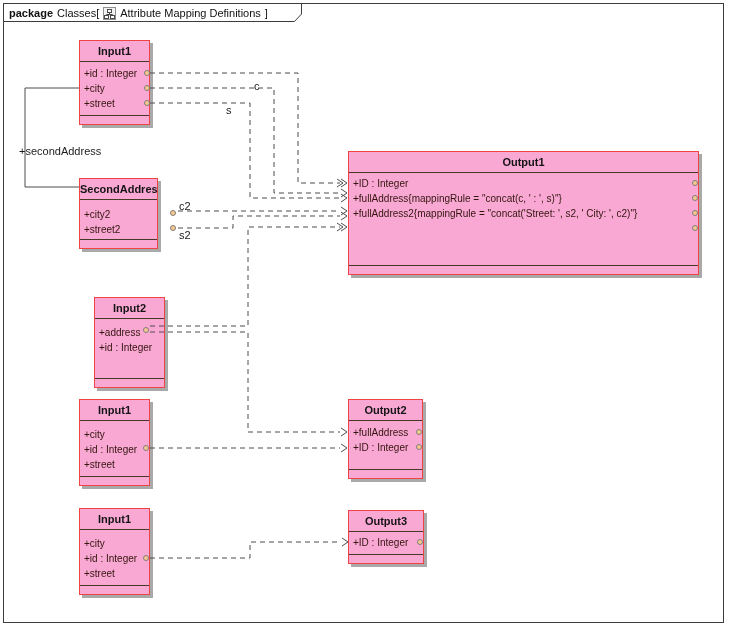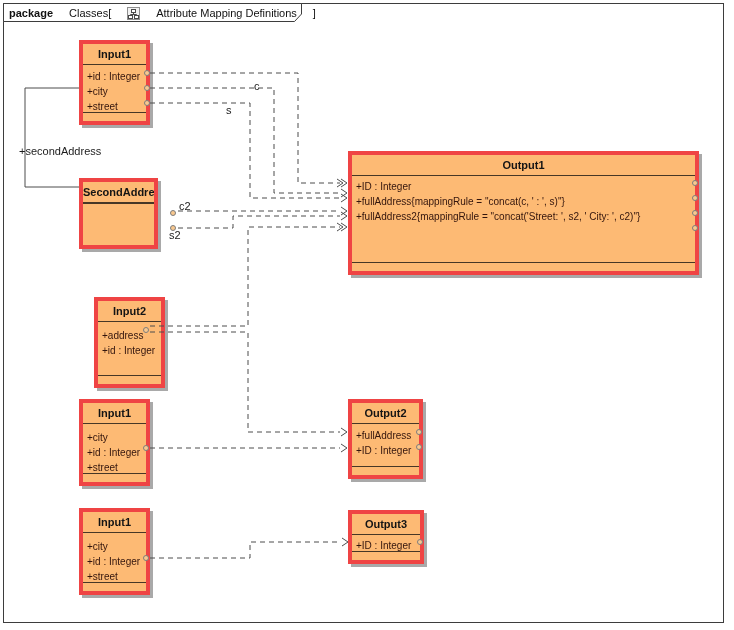--- a/index.html
+++ b/index.html
@@ -8,28 +8,28 @@
     background:#ffffff;font-family:"Liberation Sans",sans-serif;
   }
   
   .frame{
     position:absolute;left:3px;top:3px;width:719px;height:618px;
     border:1px solid #3d3d3d;z-index:1;
   }
   
   .tab-text{
     position:absolute;left:9px;top:5px;height:16px;z-index:5;
-    display:flex;align-items:center;gap:16px;font-size:11px;color:#111;
+    display:flex;align-items:center;gap:4px;font-size:11px;color:#111;
     white-space:nowrap;
   }
   .tab-text b{font-weight:bold}
   
   .uml-class{
     position:absolute;box-sizing:border-box;z-index:2;
-    background:#fdba74;border:4px solid #ef4444;
+    background:#f9a8d4;border:1px solid #ef4444;
     box-shadow:3px 3px 0 #a9a9a9;
     display:flex;flex-direction:column;
   }
   .cls-title{
     height:20px;line-height:20px;border-bottom:1px solid #473726;
     font-size:11px;font-weight:bold;text-align:center;color:#141414;
     overflow:hidden;white-space:nowrap;
   }
   .cls-attrs{flex:1;overflow:hidden}
   .attr{
@@ -116,20 +116,24 @@
   <div class="cls-attrs" style="padding-top:4px">
     <div class="attr">+id : Integer</div>
     <div class="attr">+city</div>
     <div class="attr">+street</div>
   </div>
   <div class="cls-empty"></div>
 </div>
 
 <div class="uml-class" style="left:79px;top:178px;width:79px;height:71px">
   <div class="cls-title">SecondAddress</div>
+  <div class="cls-attrs" style="padding-top:7px">
+    <div class="attr">+city2</div>
+    <div class="attr">+street2</div>
+  </div>
   <div class="cls-empty"></div>
 </div>
 
 <div class="uml-class" style="left:94px;top:297px;width:71px;height:91px">
   <div class="cls-title">Input2</div>
   <div class="cls-attrs" style="padding-top:6px">
     <div class="attr">+address</div>
     <div class="attr">+id : Integer</div>
   </div>
   <div class="cls-empty"></div>
@@ -179,13 +183,13 @@
   <div class="cls-attrs" style="padding-top:3px">
     <div class="attr">+ID : Integer</div>
   </div>
   <div class="cls-empty"></div>
 </div>
 
 <div class="lbl" style="left:19px;top:145px">+secondAddress</div>
 <div class="lbl" style="left:254px;top:80px">c</div>
 <div class="lbl" style="left:226px;top:104px">s</div>
 <div class="lbl" style="left:179px;top:200px">c2</div>
-<div class="lbl" style="left:169px;top:229px">s2</div>
+<div class="lbl" style="left:179px;top:229px">s2</div>
 
 </body></html>

